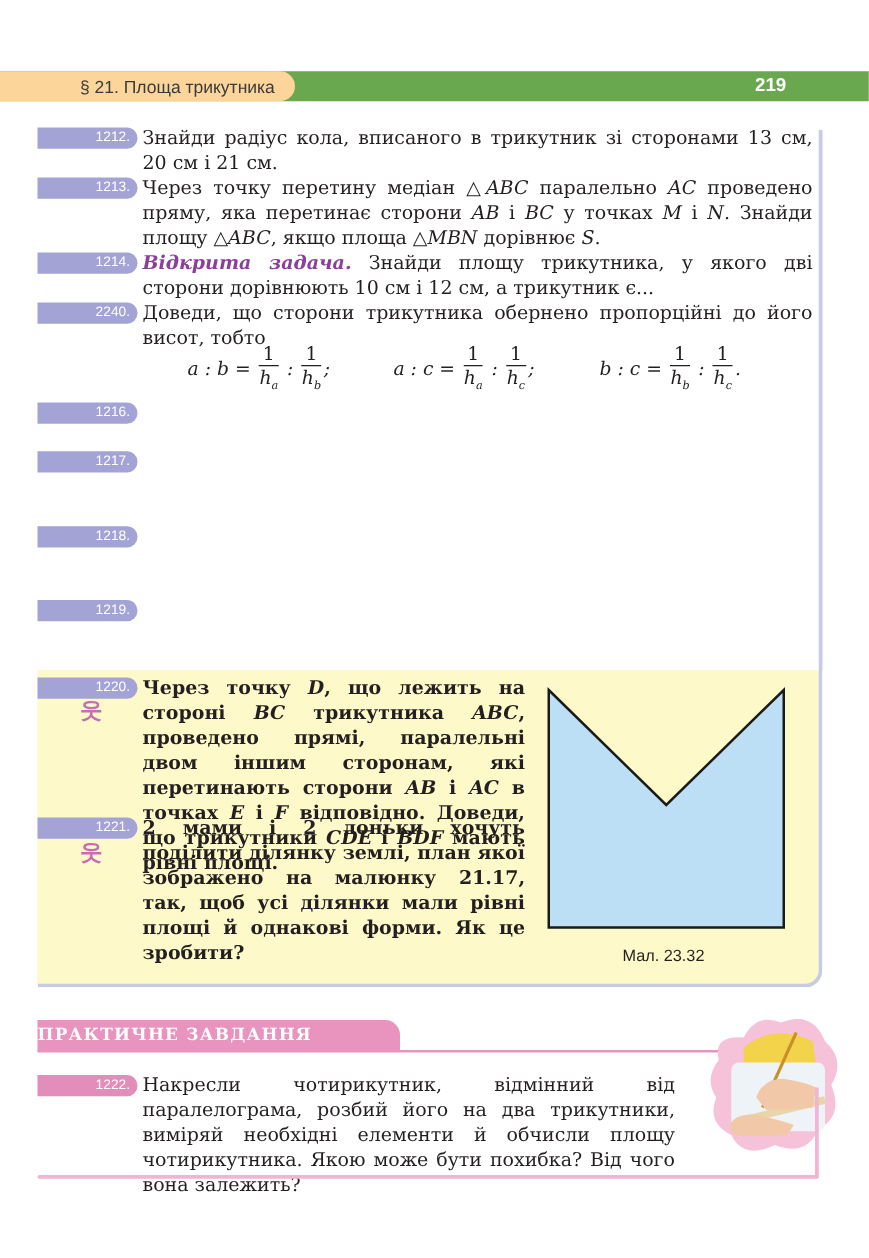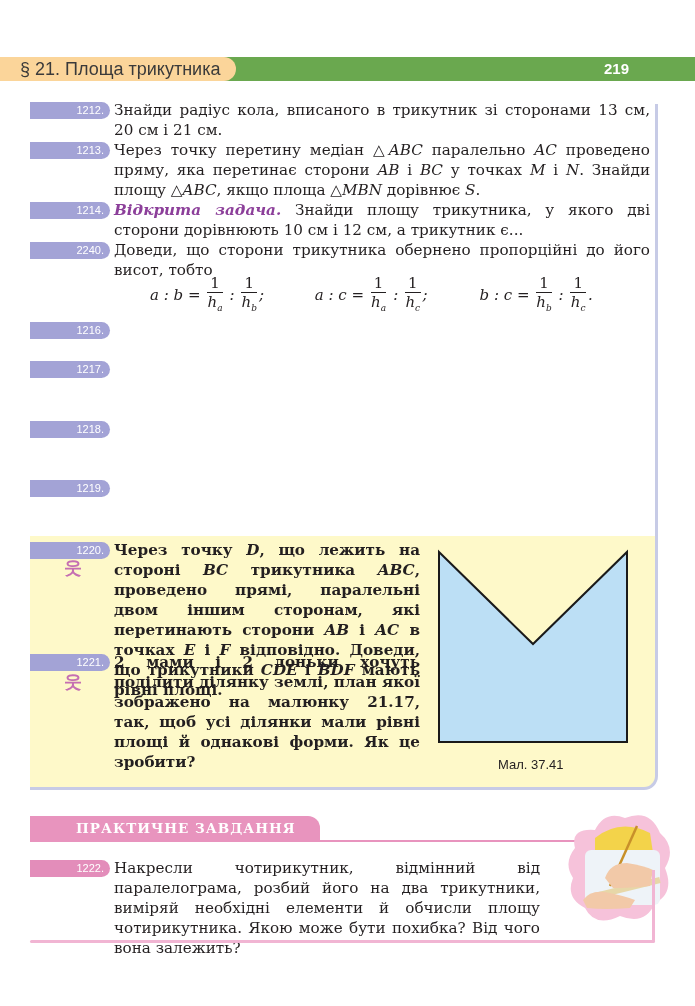--- a/index.html
+++ b/index.html
@@ -1,21 +1,21 @@
 <!DOCTYPE html>
 <html><head>
 <meta charset="utf-8">
 <style>
   * { box-sizing: border-box; margin: 0; padding: 0; }
   body { width: 695px; height: 1006px; background: #ffffff; position: relative; overflow: hidden;
          font-family: "DejaVu Serif", serif; color: #231f20; }
   .header { position: absolute; top: 57px; left: 0; width: 695px; height: 24px; background: #6aa84f; }
   .header-tab { position: absolute; top: 0; left: 0; height: 24px; width: 236px; background: #fbd59a;
-                border-radius: 0 14px 14px 0; padding-left: 20px; line-height: 24px;
-                font-family: "Liberation Sans", sans-serif; font-size: 18px; color: #3a3a3a; }
+                border-radius: 0 14px 14px 0; padding-left: 64px; line-height: 24px;
+                font-family: "Liberation Sans", sans-serif; font-size: 14px; color: #3a3a3a; }
   .page-num { position: absolute; right: 66px; top: 0; line-height: 24px; color: #ffffff; font-weight: bold;
               font-family: "Liberation Sans", sans-serif; font-size: 15px; }
   .right-rule { position: absolute; left: 655px; top: 104px; width: 3px; height: 432px; background: #c7cbe6; }
   .task { position: absolute; left: 30px; width: 620px; font-size: 15.2px; line-height: 20px; }
   .badge { position: absolute; left: 0; top: 2px; width: 80px; height: 17px; background: #a3a3d6;
            border-radius: 0 9px 9px 0; color: #fff; font-family: "Liberation Sans", sans-serif;
            font-size: 11px; line-height: 17px; text-align: right; padding-right: 6px; }
   .badge.pink { background: #e38dba; }
   .task-text { margin-left: 84px; text-align: justify; }
   .i { font-style: italic; }
@@ -25,21 +25,21 @@
   .frac .num { display: block; border-bottom: 1px solid #231f20; padding: 0 3px; line-height: 18px; }
   .frac .den { display: block; font-style: italic; line-height: 18px; }
   .frac sub { font-size: 9px; }
   .yellow-box { position: absolute; left: 30px; top: 536px; width: 628px; height: 254px; background: #fef9c9;
                 border-radius: 0 0 14px 0; border-right: 3px solid #c7cbe6; border-bottom: 3px solid #c7cbe6; }
   .pair-icon { position: absolute; font-family: "DejaVu Sans", sans-serif; font-size: 18px; color: #c56fb2; font-weight: bold; }
   .figure { position: absolute; left: 437px; top: 546px; width: 196px; height: 198px; }
   .caption { position: absolute; left: 498px; top: 757px; font-family: "Liberation Sans", sans-serif; font-size: 13px; color: #231f20; }
   .practical-bar { position: absolute; left: 30px; top: 816px; width: 290px; height: 25px; background: #e894be;
                    border-radius: 0 12px 0 0; color: #fff; font-weight: bold; letter-spacing: 1px;
-                   font-family: "DejaVu Serif", serif; font-size: 13.5px; line-height: 25px; padding-left: 46px; }
+                   font-family: "DejaVu Serif", serif; font-size: 13.5px; line-height: 25px; }
   .practical-line { position: absolute; left: 30px; top: 840px; width: 560px; height: 2px; background: #e894be; }
   .pink-bottom { position: absolute; left: 30px; top: 940px; width: 625px; height: 3px; background: #f1b5d3; border-radius: 2px; }
   .pink-side { position: absolute; left: 652px; top: 870px; width: 3px; height: 72px; background: #f1b5d3; }
   .illustration { position: absolute; left: 565px; top: 808px; width: 110px; height: 120px; }
 </style>
 </head>
 <body>
 
 <div class="header">
   <div class="header-tab">§ 21. Площа трикутника</div>
@@ -115,21 +115,21 @@
 
 <div class="task" style="top:652px; width:390px;">
   <div class="badge">1221.</div>
   <div class="task-text" style="font-weight:600;">2 мами і 2 доньки хочуть поділити ділянку землі, план якої зображено на малюнку 21.17, так, щоб усі ділянки мали рівні площі й однакові форми. Як це зробити?</div>
 </div>
 <div class="pair-icon" style="left:64px; top:670px;">웃</div>
 
 <svg class="figure" viewBox="0 0 196 198">
   <polygon points="2,6 96,98 190,6 190,196 2,196" fill="#bcdff5" stroke="#1a1a1a" stroke-width="2"></polygon>
 </svg>
-<div class="caption">Мал. 37.41</div>
+<div class="caption">Мал. 23.32</div>
 
 <div class="practical-bar">ПРАКТИЧНЕ ЗАВДАННЯ</div>
 <div class="practical-line"></div>
 
 <svg class="illustration" viewBox="0 0 110 120">
   <path d="M10,40 Q5,20 30,22 Q40,2 60,10 Q85,0 95,25 Q112,40 100,60 Q110,85 90,95 Q80,118 55,108 Q30,120 20,100 Q0,90 8,70 Q-2,55 10,40Z" fill="#f6c2da"></path>
   <path d="M30,30 Q55,10 85,25 L88,45 L30,48Z" fill="#f3d34a"></path>
   <rect x="20" y="42" width="75" height="55" rx="6" fill="#eef3f8"></rect>
   <line x1="30" y1="88" x2="95" y2="72" stroke="#e7d7a8" stroke-width="6"></line>
   <line x1="45" y1="78" x2="72" y2="18" stroke="#c8902a" stroke-width="2.5"></line>

